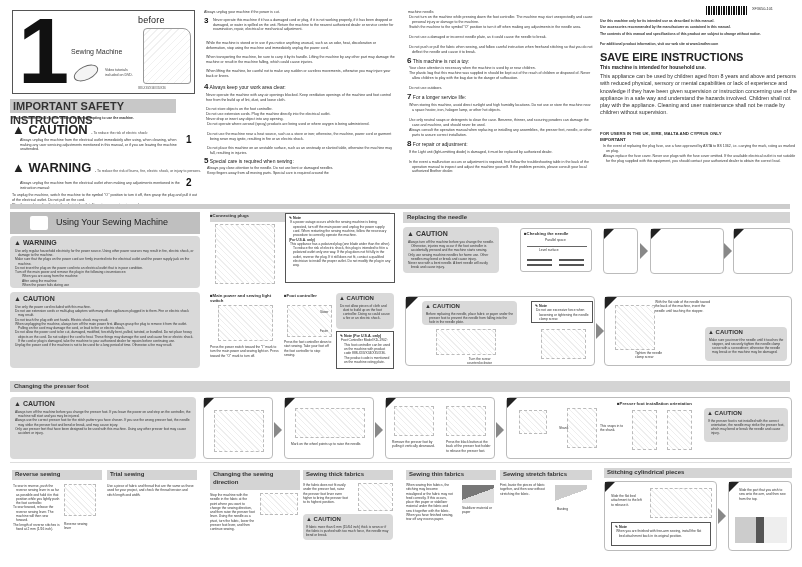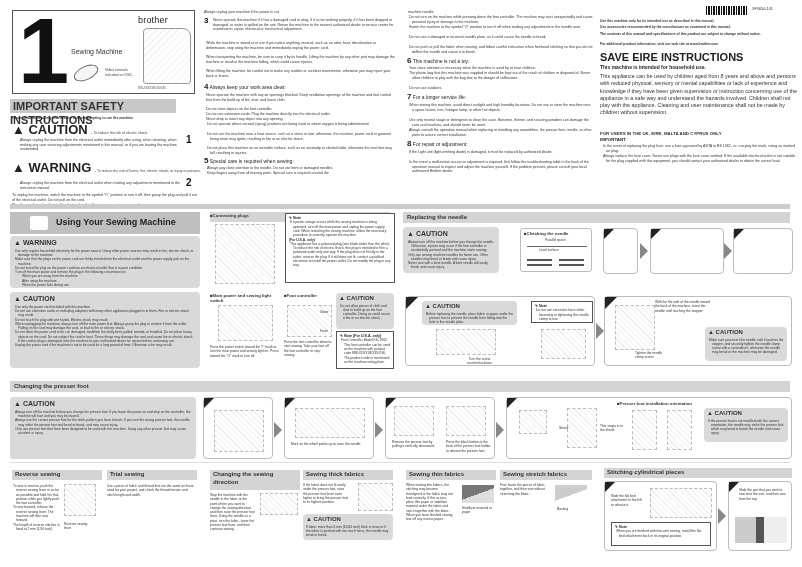--- a/index.html
+++ b/index.html
@@ -39,21 +39,21 @@
 <body>
 
 <div class="abs cover">
   <div class="abs bignum">1</div>
   <div class="abs opsub">Sewing Machine</div>
   <div class="abs dvd"></div>
   <div class="abs dvdtxt">
     <div>Video tutorials</div>
     <div>included on DVD.</div>
   </div>
-  <div class="abs brand">brother</div>
+  <div class="abs brand">before</div>
   <div class="abs machine"></div>
   <div class="abs model">888-X33/X34/X35/X36</div>
 </div>
 
 <div class="abs safety-banner"><span>IMPORTANT SAFETY INSTRUCTIONS</span></div>
 <div class="abs t" style="left:12px;top:116px;width:185px;font-weight:bold;font-size:3.4px">Please read these safety instructions before attempting to use the machine.</div>
 <div class="abs big-head" style="left:12px;top:122px">
   <span>▲ </span><span>CAUTION</span> <small>- To reduce the risk of electric shock:</small>
 </div>
 <div class="abs t" style="left:20px;top:138px;width:165px">Always unplug the machine from the electrical outlet immediately after using, when cleaning, when making any user servicing adjustments mentioned in this manual, or if you are leaving the machine unattended.</div>
@@ -113,21 +113,21 @@
 <div class="abs" style="left:600px;top:131px;width:198px;font-size:4.4px;font-weight:bold;color:#333">FOR USERS IN THE UK, EIRE, MALTA AND CYPRUS ONLY</div>
 <div class="abs" style="left:600px;top:137px;font-size:4.4px;font-weight:bold">IMPORTANT</div>
 <div class="abs t bul" style="left:602px;top:144px;width:195px">In the event of replacing the plug fuse, use a fuse approved by ASTA to BS 1362, i.e. carrying the mark, rating as marked on plug.</div>
 <div class="abs t bul" style="left:602px;top:154px;width:195px">Always replace the fuse cover. Never use plugs with the fuse cover omitted. If the available electrical outlet is not suitable for the plug supplied with this equipment, you should contact your authorized dealer to obtain the correct lead.</div>
 
 <div class="abs grayband" style="left:10px;top:213px;width:190px;height:0"></div>
 <div class="abs" style="left:10px;top:204px;width:780px;height:5px;background:#ccc"></div>
 
 <div class="abs" style="left:10px;top:212px;width:190px;height:22px;background:#bfbfbf">
   <div class="abs" style="left:20px;top:4px;width:18px;height:14px;background:#fff;border-radius:2px"></div>
-  <div class="abs" style="left:46px;top:5px;font-size:9px;font-weight:bold;color:#222">Using Your Sewing Machine</div>
+  <div class="abs" style="left:46px;top:5px;font-size:9px;font-weight:normal;color:#222">Using Your Sewing Machine</div>
 </div>
 <div class="abs" style="left:210px;top:212px;width:180px;height:10px;background:#d4d4d4"></div>
 
 <div class="abs warnbox" style="left:10px;top:236px;width:190px;height:52px">
   <h4><span>▲ </span><span>WARNING</span></h4>
   <div class="t s bul">Use only regular household electricity for the power source. Using other power sources may result in fire, electric shock, or damage to the machine.</div>
   <div class="t s bul">Make sure that the plugs on the power cord are firmly inserted into the electrical outlet and the power supply jack on the machine.</div>
   <div class="t s bul">Do not insert the plug on the power cord into an electrical outlet that is in poor condition.</div>
   <div class="t s bul">Turn off the main power and remove the plug in the following circumstances:</div>
   <div class="t s" style="padding-left:8px">When you are away from the machine</div>

